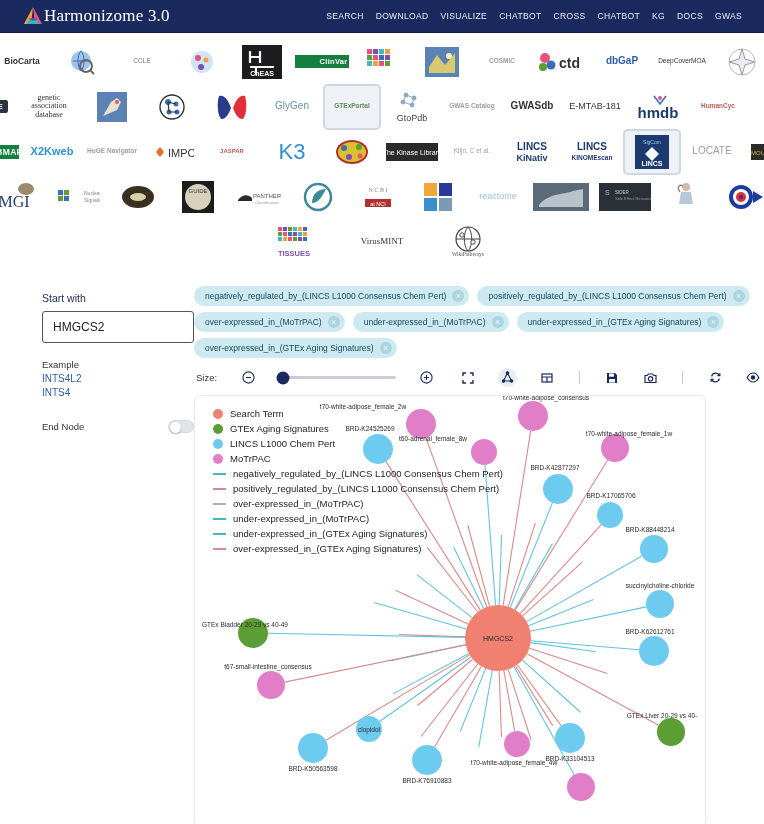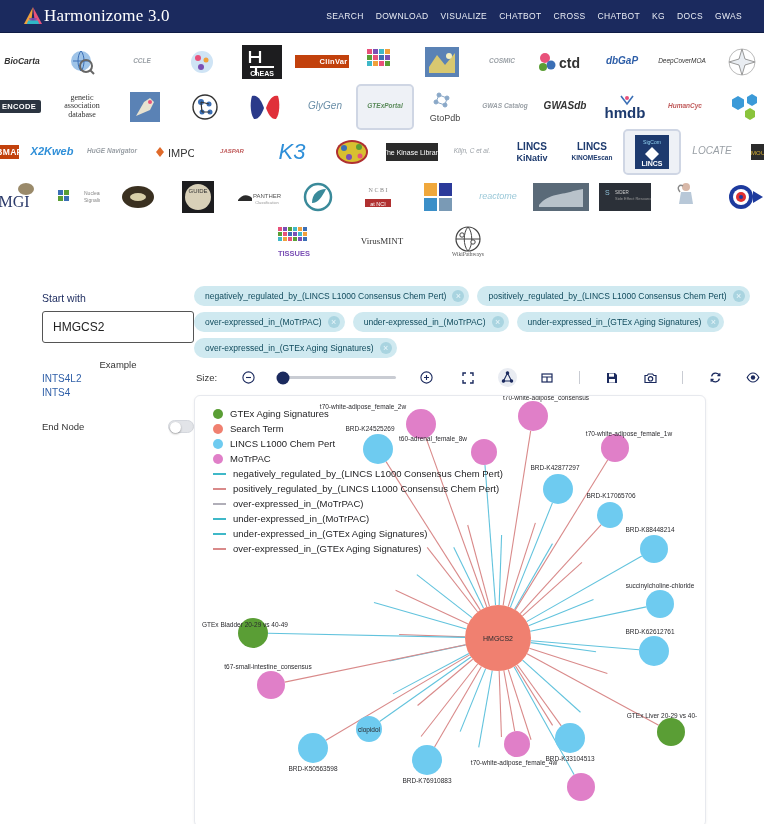--- a/index.html
+++ b/index.html
@@ -38,45 +38,45 @@
     display:flex; align-items:center; justify-content:center;
     gap: 6px; height: 45px;
   }
   .logo-row.center { justify-content:center; gap: 26px; }
   .logo-cell {
     flex: 0 0 auto;
     height: 42px; width: 54px;
     display:flex; align-items:center; justify-content:center;
     text-align:center; overflow:hidden;
   }
-  .lg-text { font-size:8.5px; color:#333; line-height:1.05; font-weight:700;font-style:italic; }
+  .lg-text { font-size:8.5px; color:#333; line-height:1.05; font-weight:700; }
   .lg-text.sm { font-size:6.5px; font-weight:600; }
   .lg-text.lt { color:#9aa0a6; font-weight:600; }
   .lg-serif { font-family:"Liberation Serif", serif; font-size:8px; color:#333; line-height:1.08; }
   .lg-box {
     background:#44556b; color:#fff; font-size:7.5px; font-weight:700;
     padding:2px 5px; border-radius:2px; letter-spacing:.3px;
   }
   .lg-box.dark { background:#2b3440; }
-  .lg-box.blue { background:#c2410c;padding-left:28px; }
+  .lg-box.blue { background:#15803d;padding-left:28px; }
   .sel { outline: 2px solid #cfd6e4; background:#eef1f6; border-radius:3px; }
 
   
   .content { display:flex; padding: 18px 0 0 0; }
   .sidebar { width: 200px; padding-left: 42px; padding-top: 6px; }
   .side-label {
     font-size:10.5px; color:#1b2a5e; font-weight:400; margin-bottom:7px;
   }
   .side-input {
     width: 152px; height: 32px;
     border:1px solid #555; border-radius:3px;
     font-size:12px; padding: 0 10px; color:#222;
     font-family:"Liberation Sans", sans-serif; background:#fff;
   }
-  .side-sub { font-size:9.5px; color:#333; margin-top:16px;text-align:center; }
+  .side-sub { font-size:9.5px; color:#333; margin-top:16px; }
   .side-link { font-size:10px; color:#2f5fa8; margin-top:3px; cursor:pointer; }
   .endnode-row { display:flex; align-items:center; margin-top:22px; width:152px; }
   .endnode-label { font-size:9.5px; color:#333; }
   .toggle {
     margin-left:auto; width:26px; height:13px; border-radius:7px;
     background:#e2e4e8; position:relative; border:1px solid #d4d7dd;
   }
   .toggle .knob {
     position:absolute; left:1px; top:1px;
     width:11px; height:11px; border-radius:50%; background:#fff;
@@ -303,20 +303,23 @@
             <path d="M14 6 L22 9 M14 6 L11 13 M11 13 L20 16 M22 9 L20 16" stroke-width="1"></path>
           </g>
           <text x="20" y="32" font-size="9" fill="#444" text-anchor="middle" font-family="sans-serif">GtoPdb</text>
         </svg>
     </div>
     <div class="logo-cell">
         <span class="lg-text sm lt">GWAS Catalog</span>
       </div>
     <div class="logo-cell">
         <span class="lg-text" style="font-size:10px">GWASdb</span>
+      </div>
+    <div class="logo-cell" style="width:60px">
+        <span class="lg-text" style="font-weight:400;font-size:9px">E-MTAB-181</span>
       </div>
     <div class="logo-cell">
       <svg width="44" height="30" viewBox="0 0 44 30">
           <path d="M18 4 L24 12 L30 4" stroke="#3b6fb5" fill="none" stroke-width="1.6"></path>
           <circle cx="24" cy="6" r="2" fill="#e8517a"></circle>
           <text x="22" y="26" font-size="15" font-weight="bold" fill="#1d3a6e" text-anchor="middle" font-family="sans-serif">hmdb</text>
         </svg>
     </div>
     <div class="logo-cell">
         <span class="lg-text sm" style="color:#c05a5a">HumanCyc</span>
@@ -750,26 +753,26 @@
           <div class="node-label" style="left: 174px; top: 333px;">clopidol</div>
           <div class="node-label" style="left: 118px; top: 372px;">BRD-K50563598</div>
           <div class="node-label" style="left: 73px; top: 270px;">t67-small-intestine_consensus</div>
           <div class="node-label" style="left: 50px; top: 228px;">GTEx Bladder 20-29 vs 40-49</div>
           <div class="node-label" style="left: 303px; top: 242px; font-size: 7px;">HMGCS2</div>
         </div>
 
       <div class="legend">
 
         <div class="lg-item">
+          <span class="lg-dot" style="background:#f08070"></span>
+          <span class="lg-lbl">Search Term</span>
+        </div>
+        <div class="lg-item">
           <span class="lg-dot" style="background:#5a9e35"></span>
           <span class="lg-lbl">GTEx Aging Signatures</span>
-        </div>
-        <div class="lg-item">
-          <span class="lg-dot" style="background:#f08070"></span>
-          <span class="lg-lbl">Search Term</span>
         </div>
         <div class="lg-item">
           <span class="lg-dot" style="background:#6ecbf0"></span>
           <span class="lg-lbl">LINCS L1000 Chem Pert</span>
         </div>
         <div class="lg-item">
           <span class="lg-dot" style="background:#e07fc8"></span>
           <span class="lg-lbl">MoTrPAC</span>
         </div>
 

